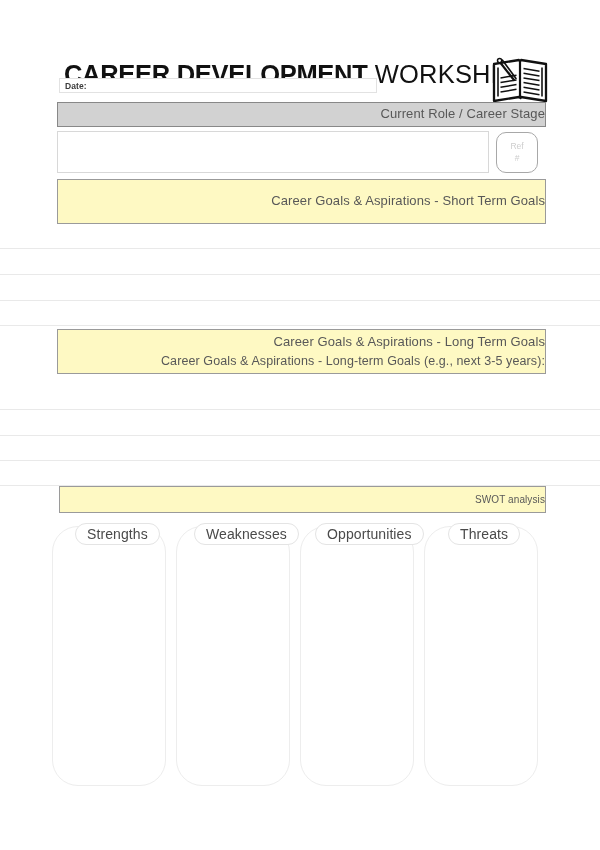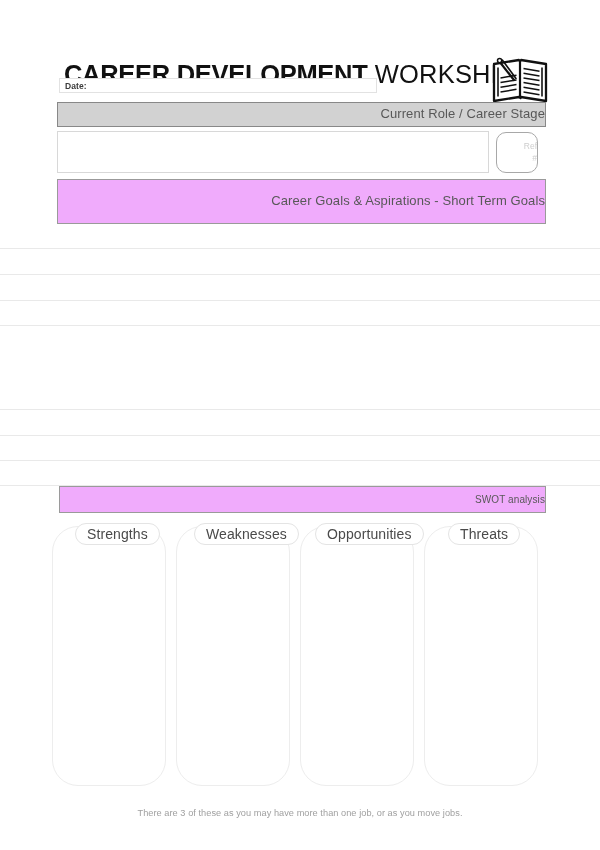--- a/index.html
+++ b/index.html
@@ -88,21 +88,21 @@
     flex-direction: column;
     align-items: flex-end;
     justify-content: center;
     text-align: center;
   }
   .bar-strong {
     background: #d2d2d2;
     border: 1px solid #888888;
   }
   .bar-soft {
-    background: #f0abfc;
+    background: #fef9c3;
     border: 1px solid #9a9a9a;
   }
   .bar-line {
     font-size: 13px;
     color: #585858;
     line-height: 1.55;
     letter-spacing: 0.1px;
   }
   .bar-line.sub {
     font-size: 12.5px;
@@ -152,21 +152,21 @@
     left: 496px;
     top: 132px;
     width: 42px;
     height: 41px;
     border: 1px solid #a8a8a8;
     border-radius: 10px;
     background: #ffffff;
     box-sizing: border-box;
     display: flex;
     flex-direction: column;
-    align-items: flex-end;
+    align-items: center;
     justify-content: center;
     line-height: 1.35;
   }
   .ref-text {
     font-size: 8.5px;
     color: #cdcdcd;
   }
 
   
   .rule {
@@ -283,20 +283,24 @@
 
   <div class="bar bar-soft" id="bar-short-term">
     <span class="bar-line">Career Goals &amp; Aspirations - Short Term Goals</span>
   </div>
 
   <div class="rule" style="top:248px"></div>
   <div class="rule" style="top:274px"></div>
   <div class="rule" style="top:300px"></div>
   <div class="rule" style="top:325px"></div>
 
+  <div class="bar bar-soft" id="bar-long-term">
+    <span class="bar-line">Career Goals &amp; Aspirations - Long Term Goals</span>
+    <span class="bar-line sub">Career Goals &amp; Aspirations - Long-term Goals (e.g., next 3-5 years):</span>
+  </div>
 
   <div class="rule" style="top:409px"></div>
   <div class="rule" style="top:435px"></div>
   <div class="rule" style="top:460px"></div>
   <div class="rule" style="top:485px"></div>
 
   <div class="bar bar-soft" id="bar-swot">
     <span class="bar-line">SWOT analysis</span>
   </div>
 
@@ -313,15 +317,14 @@
       <span class="swot-pill-label">Weaknesses</span>
     </div>
     <div class="swot-pill" style="left:315px">
       <span class="swot-pill-label">Opportunities</span>
     </div>
     <div class="swot-pill" style="left:448px">
       <span class="swot-pill-label">Threats</span>
     </div>
   </div>
 
-  <div class="footnote">There are 3 of these as you may have more than one job, or as you move jobs.</div>
 
 </div>
 
 </body></html>

